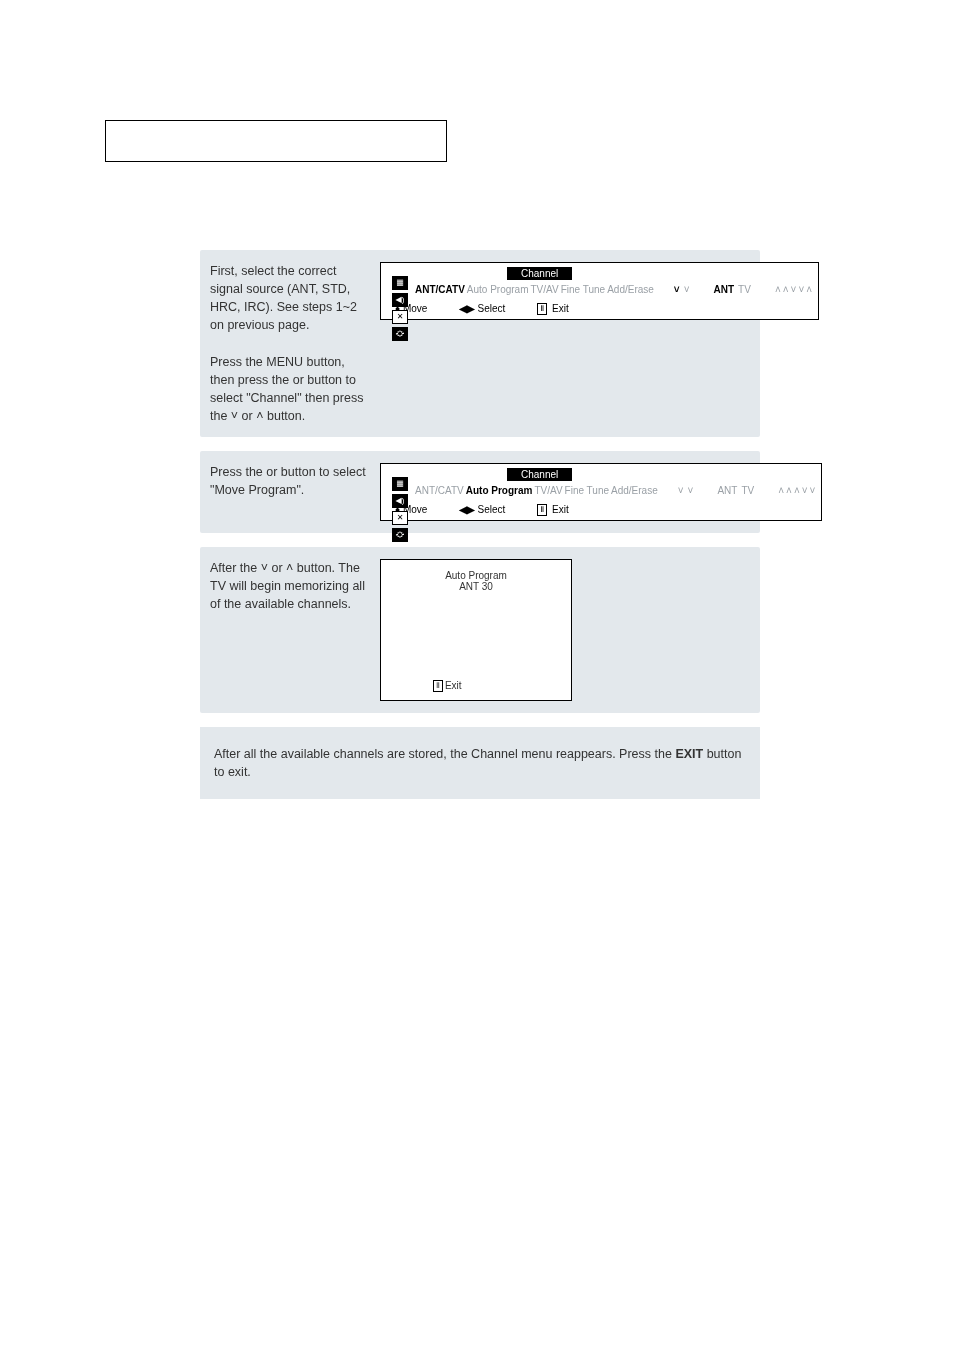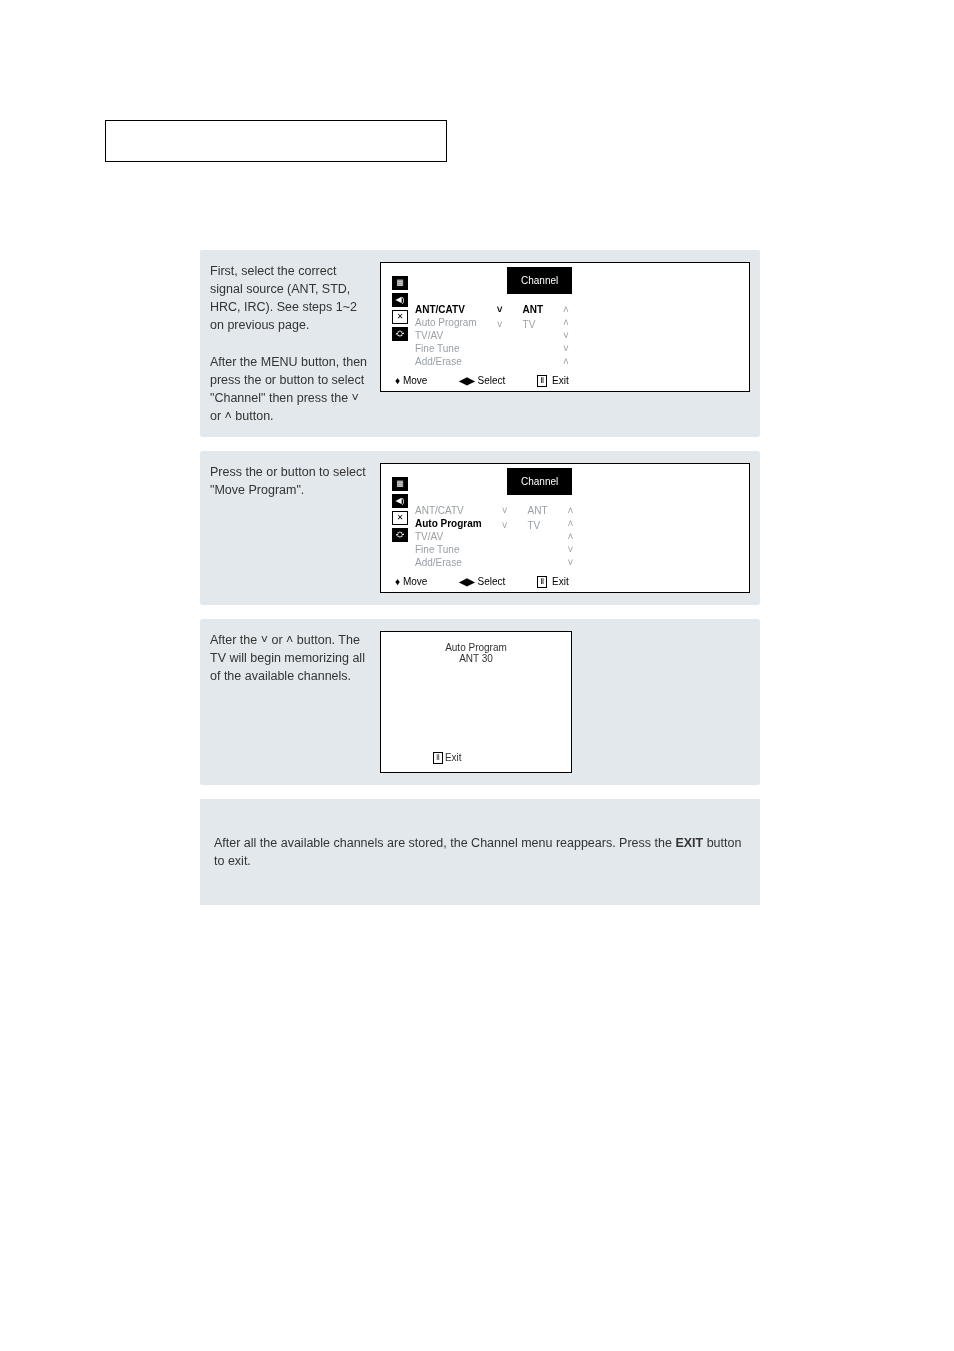--- a/index.html
+++ b/index.html
@@ -4,48 +4,48 @@
 <style>
   html,body{margin:0;padding:0;background:#fff;font-family:Arial,Helvetica,sans-serif;color:#3a3a3a}
   .page{width:954px;height:1351px;position:relative;box-sizing:border-box}
   .header-box{position:absolute;left:105px;top:120px;width:340px;height:40px;border:1px solid #000}
   .content{position:absolute;left:200px;top:250px;width:560px}
   .step{background:#e3e8ec;border-radius:2px;margin-bottom:14px;padding:12px 10px 12px 10px;display:flex;gap:10px;align-items:flex-start}
   .step-text{flex:0 0 160px;font-size:12.5px;line-height:1.45;color:#333}
   .step-text b{font-weight:400}
   .osd{flex:1;position:relative}
   .osd-outer{border:1px solid #000;background:#fff;padding:4px 6px 4px 6px;font-size:10px;color:#9aa0a6}
-  .osd-title{background:#000;color:#fff;display:inline-block;padding:8px 14px;font-size:10px;position:relative;left:120px;margin-bottom:10px}
+  .osd-title{background:#000;color:#fff;display:inline-block;padding:1px 14px;font-size:10px;position:relative;left:120px;margin-bottom:4px}
   .osd-left{position:absolute;left:12px;top:14px;display:flex;flex-direction:column;gap:3px}
   .ico{width:14px;height:12px;border:1px solid #000;background:#fff;font-size:8px;line-height:12px;text-align:center;color:#000}
   .ico.dark{background:#000;color:#fff}
   .osd-body{display:flex;gap:20px;padding-left:28px}
-  .osd-col{display:flex;flex-direction:column;gap:2px}
+  .osd-col{display:flex;flex-direction:row;gap:2px}
   .osd-col span{white-space:nowrap}
   .hl{color:#000;font-weight:700}
   .osd-footer{border-top:0;margin-top:8px;display:flex;gap:32px;padding-left:8px;color:#000;font-size:10px}
   .osd-footer .sym{font-weight:700}
   .prog-outer{border:1px solid #000;background:#fff;height:140px;width:190px;position:relative;font-size:10px;color:#333}
   .prog-title{position:absolute;top:10px;left:0;right:0;text-align:center}
   .prog-exit{position:absolute;bottom:8px;left:52px}
-  .final{background:#e3e8ec;padding:35px 14px;font-size:12.5px;line-height:1.45;color:#333}
+  .final{background:#e3e8ec;padding:18px 14px;font-size:12.5px;line-height:1.45;color:#333}
   .exit-ico{display:inline-block;border:1px solid #000;font-size:8px;padding:0 2px;line-height:10px;vertical-align:1px;margin-right:2px}
 </style>
 </head>
 <body>
 
 <div class="page">
   <div class="header-box"></div>
 
   <div class="content">
 
     <div class="step">
       <div class="step-text">
         <span>First, select the correct signal source (ANT, STD, HRC, IRC). See steps 1~2 on previous page.</span><br><br>
-        <span>After the </span><b>MENU</b><span> button, then press the     or     button to select "Channel" then press the  ˅  or  ˄  button.</span>
+        <span>Press the </span><b>MENU</b><span> button, then press the     or     button to select "Channel" then press the  ˅  or  ˄  button.</span>
       </div>
       <div class="osd">
         <div class="osd-outer">
           <div class="osd-left">
             <span class="ico dark">▦</span>
             <span class="ico dark">◀)</span>
             <span class="ico">✕</span>
             <span class="ico dark">⛮</span>
           </div>
           <div class="osd-title">Channel</div>

